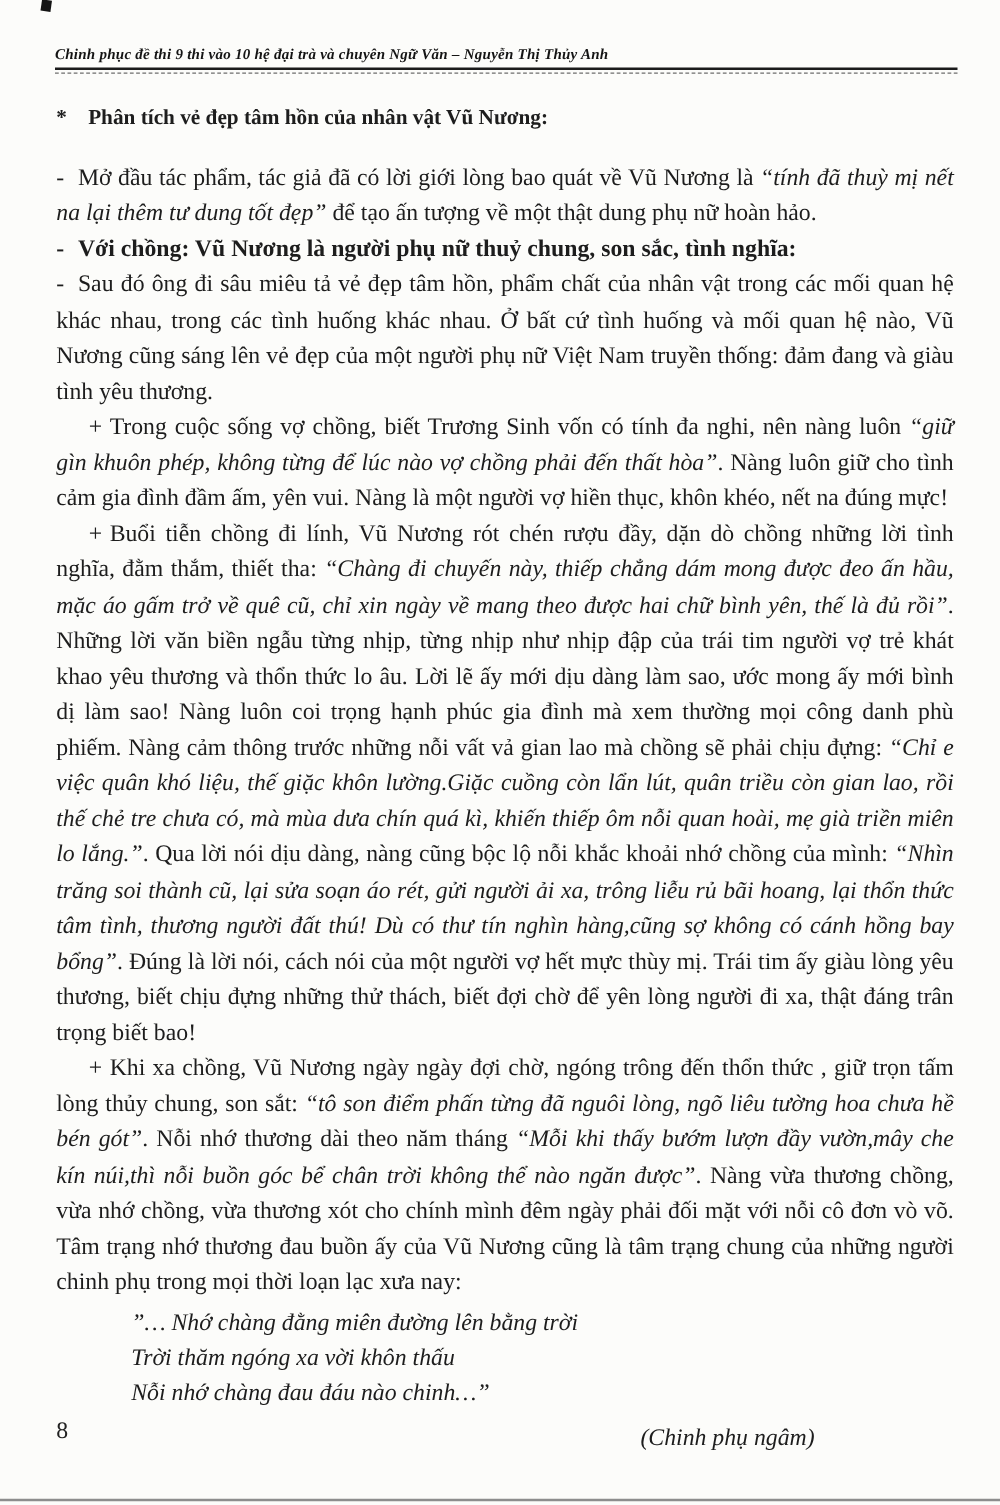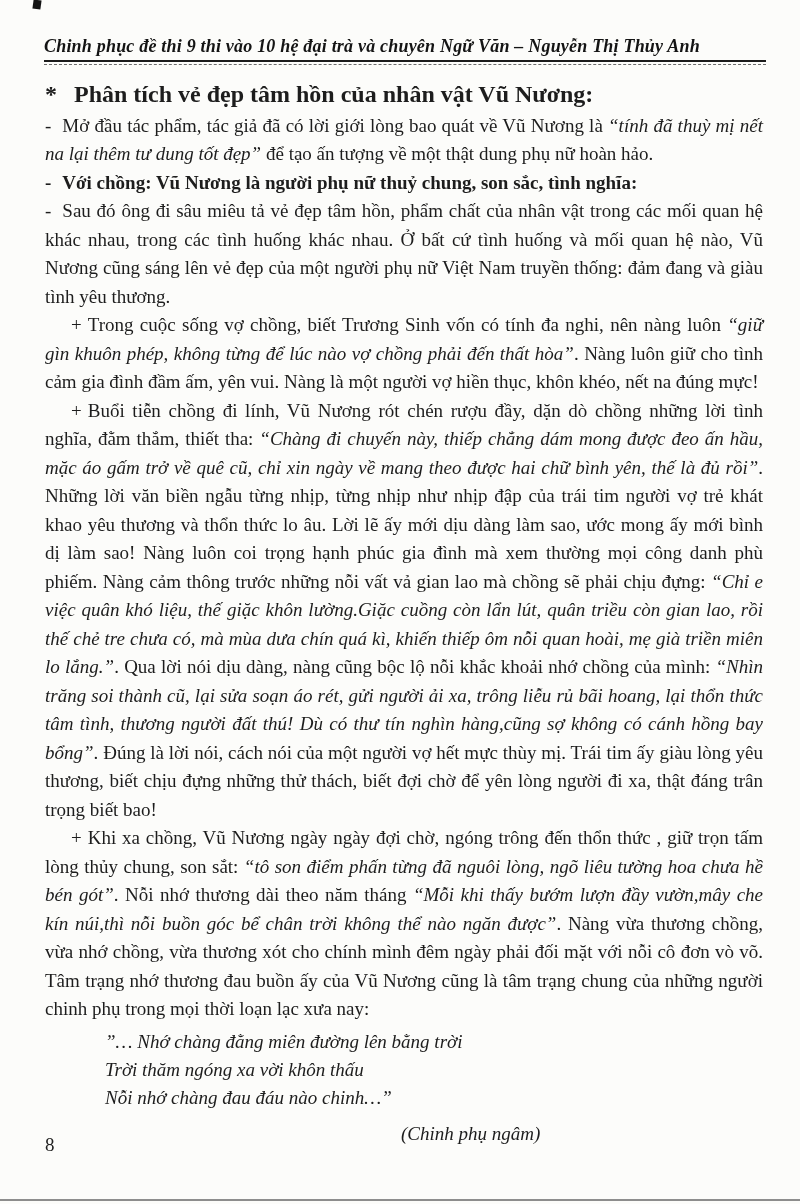--- a/index.html
+++ b/index.html
@@ -11,40 +11,40 @@
     overflow:hidden;
     font-family:"Liberation Serif","DejaVu Serif",serif;
     color:#1d1d1d;
   }
   
   .top-artifact { position:absolute; top:0; left:33px; width:8px; height:9px; background:#141414; transform:rotate(8deg); }
   .bottom-scan-line { position:absolute; left:0; right:0; bottom:3px; height:2px; background:#8d8d8d; }
 
   
   .header { position:absolute; top:36px; left:44px; width:722px; }
-  .header-title { font-weight:bold; font-style:italic; font-size:18px; letter-spacing:0.2px; color:#141414; white-space:nowrap; }
+  .header-title { font-weight:bold; font-style:italic; font-size:12px; letter-spacing:0.2px; color:#141414; white-space:nowrap; }
   .rule-solid { margin-top:3px; border-top:2.5px solid #1b1b1b; }
   .rule-dashed { border-top:1px dashed #6d6d6d; margin-top:1.5px; }
 
   
   .content {
     position:absolute; top:80px; left:45px; width:718px;
     font-size:19px; line-height:28.5px; text-align:justify;
   }
   p { margin:0; padding:0; }
-  .heading { font-weight:bold; font-size:24px; margin-bottom:3px; }
+  .heading { font-weight:bold; font-size:17px; margin-bottom:20px; }
   .heading .marker { padding-right:17px; }
   .para-dash .marker { padding-right:11px; }
   .para-plus { text-indent:26px; }
   .para-plus .marker { padding-right:6px; }
   .b { font-weight:bold; }
   .it { font-style:italic; }
 
   .poem { margin:4px 0 0 60px; font-style:italic; line-height:28px; text-align:left; }
-  .attribution { margin:8px 0 0 356px; font-style:italic; text-align:left; }
+  .attribution { margin:8px 0 0 356px; font-style:italic; text-align:center; }
 
   .footer-page { position:absolute; left:45px; bottom:48px; font-size:19px; color:#222; }
 </style>
 </head>
 <body>
 
 <div class="page">
 
   <div class="top-artifact"></div>
 

